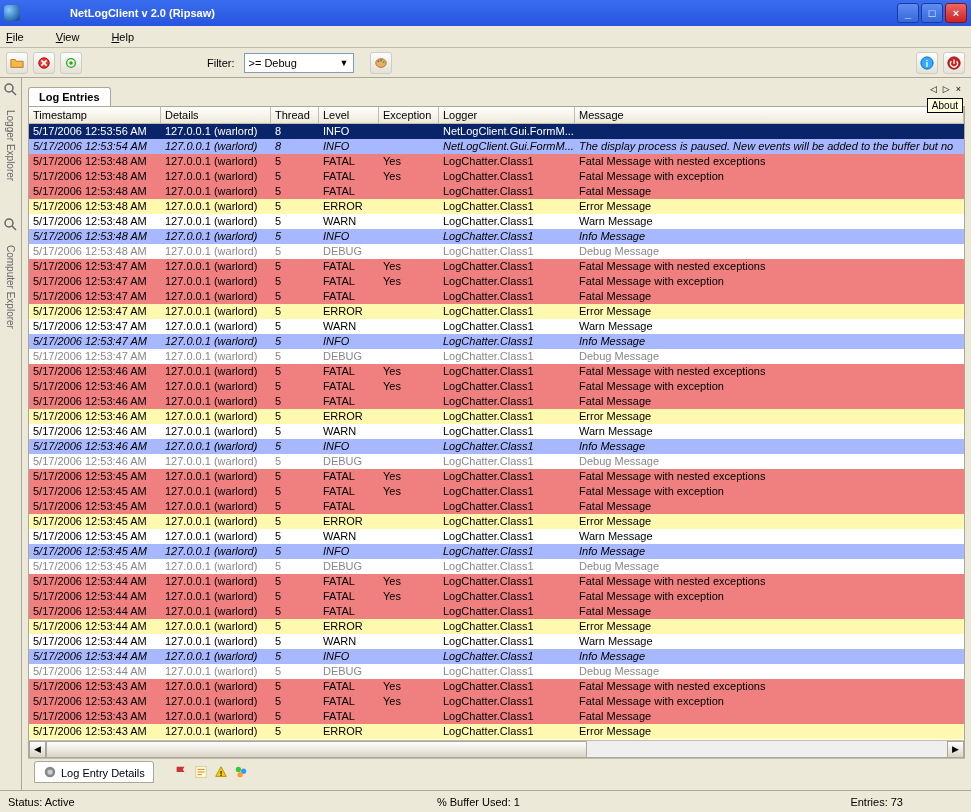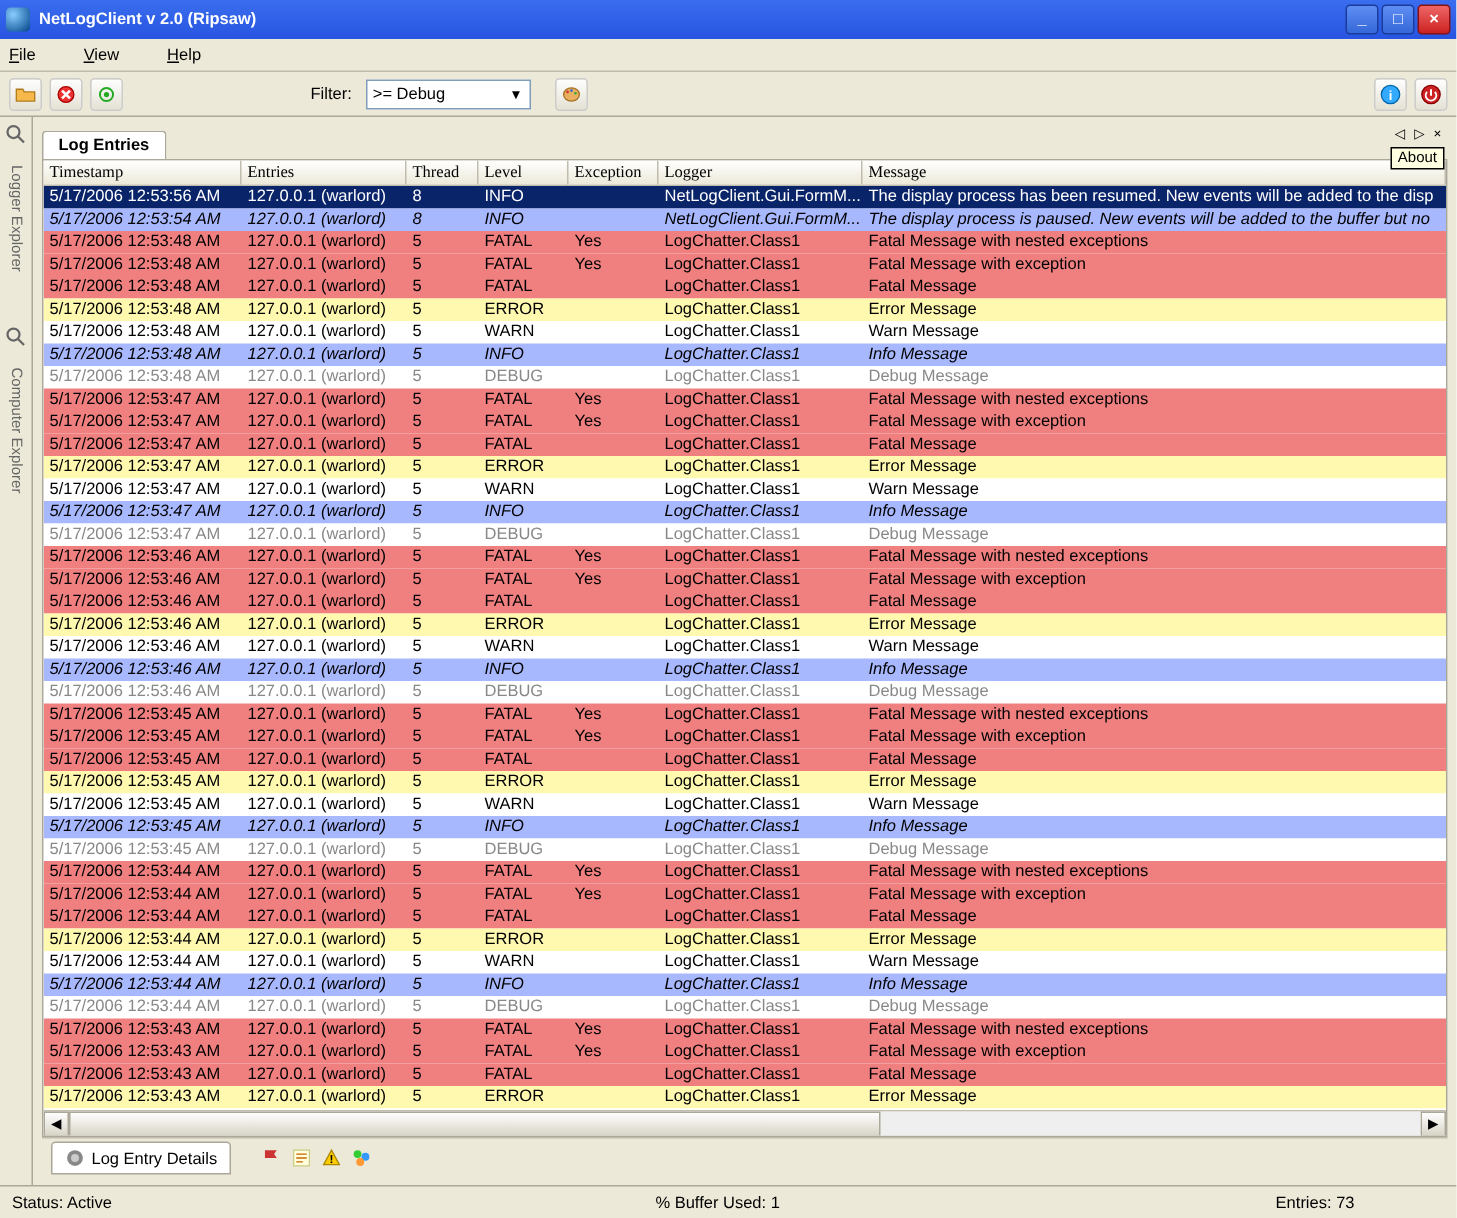--- a/index.html
+++ b/index.html
@@ -1,19 +1,19 @@
 <!DOCTYPE html>
 <html><head>
 <meta charset="utf-8">
 <style>
 * { box-sizing: border-box; margin: 0; padding: 0; }
 body { font-family: Tahoma, sans-serif; font-size: 11px; background: #ece9d8; width: 971px; height: 812px; overflow: hidden; display: flex; flex-direction: column; }
 .titlebar { background: linear-gradient(to bottom, #3a6def, #2754e0); color: #fff; height: 26px; display: flex; align-items: center; padding: 0 4px; }
 .titlebar .appicon { width: 16px; height: 16px; background: radial-gradient(circle at 30% 30%, #8cf, #048); border-radius: 3px; margin-right: 6px; }
-.titlebar .title { flex: 1; font-weight: bold; }
+.titlebar .title { flex: 1; font-weight: bold; margin-left: 44px; }
 .winbtns { display: flex; gap: 2px; }
 .winbtn { width: 22px; height: 20px; background: linear-gradient(#5e8df3,#3568d8); border: 1px solid #1a3c9b; border-radius: 3px; color: #fff; display: flex; align-items: center; justify-content: center; font-size: 11px; font-weight: bold; cursor: pointer; }
 .winbtn.close { background: linear-gradient(#e66,#c22); border-color: #811; }
 .menubar { background: #ece9d8; height: 22px; display: flex; align-items: center; padding: 0 6px; gap: 32px; border-bottom: 1px solid #c0bcae; }
 .menubar span { cursor: pointer; }
 .menubar u { text-decoration: underline; }
 .toolbar { background: #ece9d8; height: 30px; display: flex; align-items: center; padding: 0 6px; gap: 5px; border-bottom: 1px solid #aca899; }
 .tbtn { width: 22px; height: 22px; border: 1px solid #ccc; border-radius: 3px; background: linear-gradient(#fefefe,#e4e1d4); display: flex; align-items: center; justify-content: center; cursor: pointer; }
 .tbtn svg { width: 14px; height: 14px; }
 .filter-label { margin-left: 120px; margin-right: 4px; }
@@ -24,21 +24,21 @@
 .sidebar { width: 22px; background: #ece9d8; border-right: 1px solid #aca899; display: flex; flex-direction: column; align-items: center; padding-top: 4px; gap: 8px; }
 .sidebar .sideicon { width: 16px; height: 16px; cursor: pointer; }
 .sidebar .sidelabel { writing-mode: vertical-rl; color: #666; font-size: 10px; margin-top: 4px; cursor: pointer; }
 .content { flex: 1; display: flex; flex-direction: column; overflow: hidden; position: relative; padding: 6px; }
 .tabrow { height: 22px; display: flex; align-items: flex-end; position: relative; }
 .tab { background: #fff; border: 1px solid #aca899; border-bottom: none; padding: 3px 10px; font-weight: bold; border-radius: 3px 3px 0 0; }
 .tabctrls { position: absolute; right: 2px; top: 0; display: flex; gap: 2px; align-items: center; font-size: 9px; }
 .tabctrls span { cursor: pointer; padding: 0 2px; }
 .about-tip { position: absolute; right: 2px; top: 14px; background: #ffffe1; border: 1px solid #000; padding: 1px 4px; font-size: 10px; z-index: 10; }
 .gridwrap { flex: 1; border: 1px solid #aca899; background: #fff; overflow: hidden; display: flex; flex-direction: column; position: relative; }
-.grid-header { display: flex; background: linear-gradient(#fff,#ece9d8); border-bottom: 1px solid #c0bcae; flex-shrink: 0; font-family: Liberation Serif, serif; }
+.grid-header { display: flex; background: linear-gradient(#fff,#ece9d8); border-bottom: 1px solid #c0bcae; flex-shrink: 0; }
 .grid-header .col { border-right: 1px solid #c0bcae; padding: 2px 4px; overflow: hidden; white-space: nowrap; }
 .grid-body { flex: 1; overflow: hidden; }
 .row { display: flex; height: 15px; line-height: 15px; white-space: nowrap; }
 .row .cell { padding: 0 4px; overflow: hidden; border-right: 1px solid transparent; }
 .col-ts,.cell-ts { width: 132px; }
 .col-mc,.cell-mc { width: 110px; }
 .col-th,.cell-th { width: 48px; }
 .col-lv,.cell-lv { width: 60px; }
 .col-ex,.cell-ex { width: 60px; }
 .col-lg,.cell-lg { width: 136px; }
@@ -150,36 +150,35 @@
         <span>◁</span>
         <span>▷</span>
         <span>×</span>
       </div>
       <div class="about-tip">About</div>
     </div>
 
     <div class="gridwrap">
       <div class="grid-header">
         <div class="col col-ts">Timestamp</div>
-        <div class="col col-mc">Entries</div>
+        <div class="col col-mc">Details</div>
         <div class="col col-th">Thread</div>
         <div class="col col-lv">Level</div>
         <div class="col col-ex">Exception</div>
         <div class="col col-lg">Logger</div>
         <div class="col col-ms">Message</div>
       </div>
       <div class="grid-body" id="grid-body">
           <div class="row selected">
             <div class="cell cell-ts">5/17/2006 12:53:56 AM</div>
             <div class="cell cell-mc">127.0.0.1 (warlord)</div>
             <div class="cell cell-th">8</div>
             <div class="cell cell-lv">INFO</div>
             <div class="cell cell-ex"></div>
             <div class="cell cell-lg">NetLogClient.Gui.FormM...</div>
-            <div class="cell cell-ms">The display process has been resumed.  New events will be added to the disp</div>
           </div>
           <div class="row info">
             <div class="cell cell-ts">5/17/2006 12:53:54 AM</div>
             <div class="cell cell-mc">127.0.0.1 (warlord)</div>
             <div class="cell cell-th">8</div>
             <div class="cell cell-lv">INFO</div>
             <div class="cell cell-ex"></div>
             <div class="cell cell-lg">NetLogClient.Gui.FormM...</div>
             <div class="cell cell-ms">The display process is paused.  New events will be added to the buffer but no</div>
           </div>

